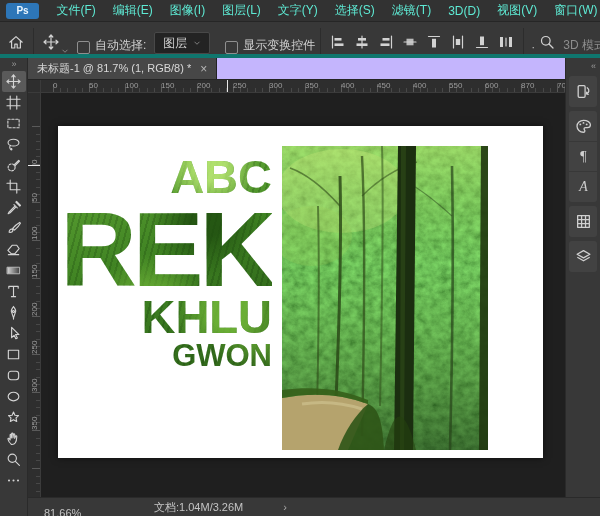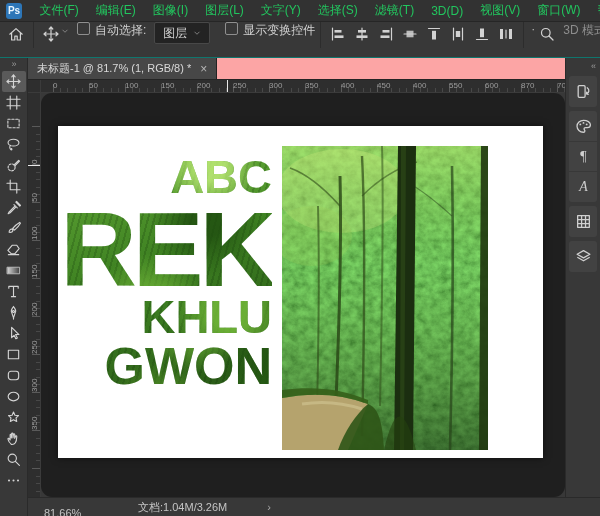--- a/index.html
+++ b/index.html
@@ -1,28 +1,28 @@
 <!DOCTYPE html>
 <html><head>
 <meta charset="utf-8">
 <style>
   html,body{margin:0;padding:0;}
   body{width:600px;height:516px;overflow:hidden;background:#383838;
        font-family:"Liberation Sans","DejaVu Sans",sans-serif;
        -webkit-font-smoothing:antialiased;user-select:none;}
   .titlebar{height:22px;background:#323232;border-bottom:1px solid #262626;
             display:flex;align-items:center;box-sizing:border-box;}
-  .ps-logo{width:16px;height:16px;margin:0 9px 0 6px;background:#2d76b8;color:#eaf6ff;
+  .ps-logo{width:33px;height:16px;margin:0 9px 0 6px;background:#2d76b8;color:#eaf6ff;
            font-size:10px;font-weight:bold;display:flex;align-items:center;justify-content:center;
            border-radius:3px;flex:0 0 auto;}
   .menubar{display:flex;align-items:center;height:100%;}
-  .menu-item{color:#22c55e;font-size:12px;padding:0 8.5px;white-space:nowrap;cursor:default;}
-
-  .optionsbar{height:36px;background:#383838;border-bottom:1px solid #0f766e;
-              display:flex;align-items:flex-start;box-sizing:border-box;padding:0 4px;}
+  .menu-item{color:#5eead4;font-size:12px;padding:0 8.5px;white-space:nowrap;cursor:default;}
+
+  .optionsbar{height:36px;background:#383838;border-bottom:4px solid #0f766e;
+              display:flex;align-items:flex-end;box-sizing:border-box;padding:0 4px;}
   .opt-sep{width:1px;height:26px;background:#2c2c2c;margin:0 5px;flex:0 0 auto;}
   .opt-icon{width:24px;height:24px;display:flex;align-items:center;justify-content:center;
             color:#d2d2d2;flex:0 0 auto;}
   .opt-icon svg{width:16px;height:16px;}
   .opt-chev{color:#9a9a9a;width:12px;height:12px;margin-left:-3px;}
   .opt-chev svg{width:10px;height:10px;}
   .checkbox{width:11px;height:11px;border:1px solid #8f8f8f;border-radius:2px;
             margin:0 5px 0 7px;flex:0 0 auto;background:transparent;}
   .opt-label{font-size:12px;color:#cfcfcf;white-space:nowrap;}
   .dropdown{background:#232323;border:1px solid #484848;border-radius:2px;height:20px;
@@ -37,21 +37,21 @@
   .tb-collapse{color:#999;font-size:9px;height:13px;line-height:13px;letter-spacing:-1px;
                width:100%;text-align:center;}
   .tool{width:24px;height:21px;display:flex;align-items:center;justify-content:center;
         color:#d4d4d4;border-radius:2px;flex:0 0 auto;}
   .tool svg{width:15px;height:15px;}
   .tool.selected{background:#5a5a5a;}
 
   .right-of-toolbar{flex:1;display:flex;flex-direction:column;min-width:0;}
   .upper{flex:1;display:flex;min-height:0;}
   .docarea{flex:1;display:flex;flex-direction:column;min-width:0;}
-  .tabbar{height:22px;background:#fca5a5;display:flex;border-bottom:1px solid #242424;
+  .tabbar{height:22px;background:#c4b5fd;display:flex;border-bottom:1px solid #242424;
           box-sizing:border-box;flex:0 0 auto;}
   .tab{background:#474747;display:flex;align-items:center;padding:0 9px;gap:9px;font-size:11px;
        color:#d8d8d8;border-right:1px solid #232323;white-space:nowrap;}
   .tab-close{color:#b5b5b5;font-size:12px;}
 
   .hruler-row{display:flex;height:13px;flex:0 0 auto;}
   .corner{width:13px;height:13px;background:#2e2e2e;border-right:1px solid #3b3b3b;
           border-bottom:1px solid #3b3b3b;box-sizing:border-box;flex:0 0 auto;}
   .h-ruler{flex:1;position:relative;display:flex;padding-left:12px;overflow:hidden;
            box-sizing:border-box;border-bottom:1px solid #3b3b3b;
@@ -72,57 +72,57 @@
            background-image:
              repeating-linear-gradient(180deg,#5a5a5a 0 1px,transparent 1px 38px),
              repeating-linear-gradient(180deg,#484848 0 1px,transparent 1px 7.6px);
            background-size:8px 100%,4px 100%;
            background-position:100% 33px,100% 33px;
            background-repeat:no-repeat,no-repeat;}
   .v-num{flex:0 0 38px;height:38px;font-size:8px;color:#9c9c9c;writing-mode:vertical-rl;
          transform:rotate(180deg);line-height:11px;margin-left:1px;}
   .v-marker{position:absolute;top:72px;left:0;right:0;height:1px;background:#e8e8e8;}
 
-  .viewport{flex:1;background:#1f1f1f;position:relative;overflow:hidden;border-radius:11px;}
+  .viewport{flex:1;background:#1f1f1f;position:relative;overflow:hidden;}
   .page{position:absolute;left:17px;top:33px;width:485px;height:332px;background:#ffffff;
         box-shadow:0 0 7px rgba(0,0,0,.55);}
   .photo{position:absolute;left:224px;top:20px;width:206px;height:304px;}
   .photo svg{width:100%;height:100%;display:block;}
   .letters{position:absolute;left:0;top:0;width:224px;height:332px;}
   .letter{position:absolute;right:10px;white-space:nowrap;font-weight:bold;line-height:1;
           color:transparent;-webkit-text-fill-color:transparent;
           -webkit-background-clip:text;background-clip:text;
           background-size:224px 340px;
           background-image:
             radial-gradient(circle at 18% 12%, rgba(190,235,120,.85) 0 14px, rgba(190,235,120,0) 48px),
             radial-gradient(circle at 65% 28%, rgba(30,75,15,.8) 0 16px, rgba(30,75,15,0) 55px),
             radial-gradient(circle at 40% 55%, rgba(120,190,60,.8) 0 18px, rgba(120,190,60,0) 60px),
             radial-gradient(circle at 80% 70%, rgba(35,85,18,.85) 0 20px, rgba(35,85,18,0) 65px),
             radial-gradient(circle at 25% 85%, rgba(95,160,45,.8) 0 16px, rgba(95,160,45,0) 55px),
             repeating-linear-gradient(105deg, rgba(10,40,5,.18) 0 2px, rgba(0,0,0,0) 2px 6px),
             linear-gradient(160deg,#69b03a 0%,#3e8122 40%,#2b5d18 70%,#509b2d 100%);}
   .l-abc{top:27px;font-size:47px;background-position:0 -27px;}
   .l-rek{top:70px;font-size:106px;letter-spacing:-4px;background-position:0 -70px;margin-left:48px;}
   .l-khlu{top:167px;font-size:47px;background-position:0 -167px;}
-  .l-gwon{top:214px;font-size:52px;background-position:0 -214px;}
+  .l-gwon{top:214px;font-size:31px;background-position:0 -214px;}
   .l-vctyx{top:261px;font-size:45px;letter-spacing:-1px;background-position:0 -261px;}
 
   .rightpanel{width:35px;flex:0 0 35px;background:#383838;border-left:1px solid #2a2a2a;
               box-sizing:border-box;}
   .rp-collapse{color:#999;font-size:9px;text-align:right;padding:3px 5px 1px 0;letter-spacing:-1px;}
   .rp-well{background:#424242;border-radius:3px;margin:4px 3px;padding:1px 0;}
   .rp-icon{height:29px;display:flex;align-items:center;justify-content:center;color:#d0d0d0;}
   .rp-icon svg{width:17px;height:17px;}
   .rp-well .rp-icon + .rp-icon{border-top:1px solid #383838;}
 
   .statusbar{height:19px;background:#383838;border-top:1px solid #2a2a2a;box-sizing:border-box;
              display:flex;align-items:center;font-size:11px;color:#c4c4c4;padding-left:16px;
              flex:0 0 auto;}
   .zoom-level{width:58px;margin-top:12px;}
-  .doc-info{margin-left:36px;}
+  .doc-info{margin-left:52px;}
   .status-chev{margin-left:40px;color:#a8a8a8;}
 
   .tool svg,.opt-icon svg,.rp-icon svg,.opt-chev svg{fill:none;stroke:currentColor;
       stroke-width:1.2;stroke-linecap:round;stroke-linejoin:round;}
 </style>
 </head>
 <body>
 
 <div class="titlebar">
   <div class="ps-logo">Ps</div>

